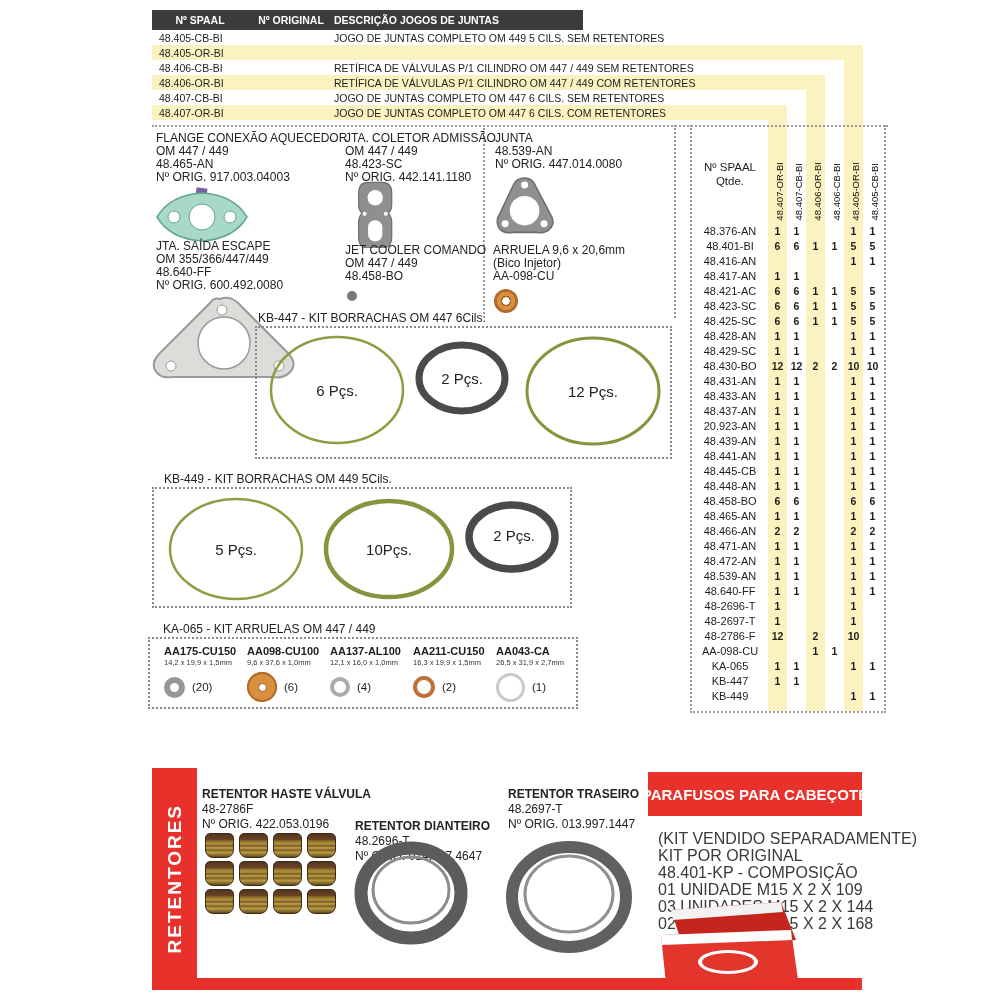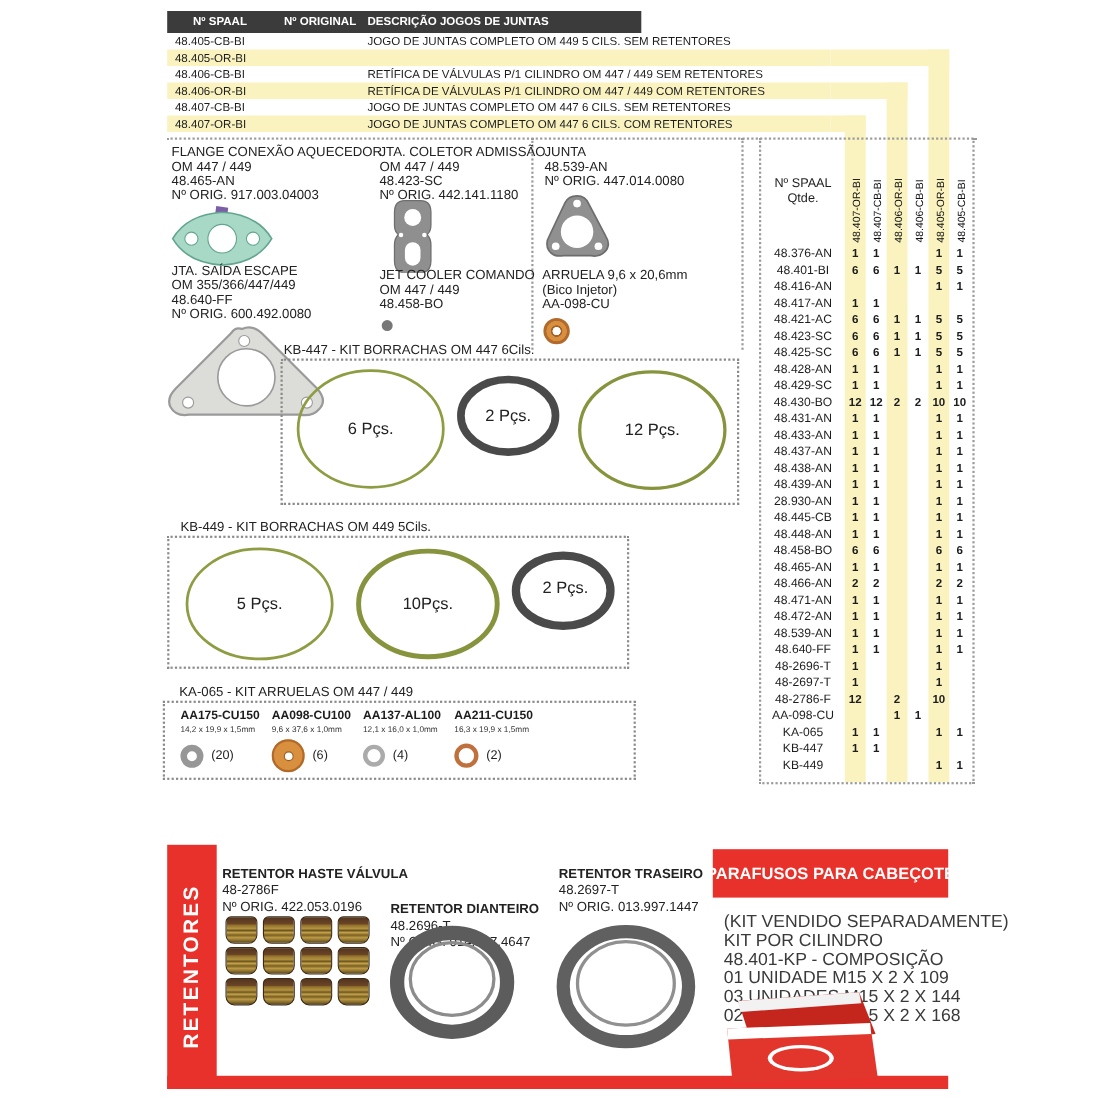--- a/index.html
+++ b/index.html
@@ -261,20 +261,28 @@
           </div>
         </div>
         <div class="ka-cell" data-name="washer-item" style="left: 263px;">
           <div class="ka-code" data-name="washer-code">AA211-CU150</div>
           <div class="ka-dims" data-name="washer-dims">16,3 x 19,9 x 1,5mm</div>
           <div class="ka-row" data-name="washer-figure-row">
             <div class="ka-washer w3" data-name="washer-image"></div>
             <div class="ka-qty" data-name="washer-qty">(2)</div>
           </div>
         </div>
+        <div class="ka-cell" data-name="washer-item" style="left: 346px;">
+          <div class="ka-code" data-name="washer-code">AA043-CA</div>
+          <div class="ka-dims" data-name="washer-dims">26,5 x 31,9 x 2,7mm</div>
+          <div class="ka-row" data-name="washer-figure-row">
+            <div class="ka-washer w4" data-name="washer-image"></div>
+            <div class="ka-qty" data-name="washer-qty">(1)</div>
+          </div>
+        </div>
       </div>
   </div>
 
   <div id="qtytab" data-name="quantity-table">
     <div class="qty-corner" data-name="qty-corner-label">
       <div data-name="qty-corner-line1">Nº SPAAL</div>
       <div data-name="qty-corner-line2">Qtde.</div>
     </div>
     <div data-name="qty-col-headers">
         <div class="qty-colhead" data-name="qty-column-header" style="left: 78px;">
@@ -408,39 +416,39 @@
         <div class="qty-row" data-name="qty-table-row">
           <div class="qty-label" data-name="qty-row-label">48.437-AN</div>
           <div class="qty-cell" data-name="qty-value">1</div>
           <div class="qty-cell" data-name="qty-value">1</div>
           <div class="qty-cell" data-name="qty-value"></div>
           <div class="qty-cell" data-name="qty-value"></div>
           <div class="qty-cell" data-name="qty-value">1</div>
           <div class="qty-cell" data-name="qty-value">1</div>
         </div>
         <div class="qty-row" data-name="qty-table-row">
-          <div class="qty-label" data-name="qty-row-label">48.438-AN</div>
+          <div class="qty-label" data-name="qty-row-label">20.923-AN</div>
           <div class="qty-cell" data-name="qty-value">1</div>
           <div class="qty-cell" data-name="qty-value">1</div>
           <div class="qty-cell" data-name="qty-value"></div>
           <div class="qty-cell" data-name="qty-value"></div>
           <div class="qty-cell" data-name="qty-value">1</div>
           <div class="qty-cell" data-name="qty-value">1</div>
         </div>
         <div class="qty-row" data-name="qty-table-row">
           <div class="qty-label" data-name="qty-row-label">48.439-AN</div>
           <div class="qty-cell" data-name="qty-value">1</div>
           <div class="qty-cell" data-name="qty-value">1</div>
           <div class="qty-cell" data-name="qty-value"></div>
           <div class="qty-cell" data-name="qty-value"></div>
           <div class="qty-cell" data-name="qty-value">1</div>
           <div class="qty-cell" data-name="qty-value">1</div>
         </div>
         <div class="qty-row" data-name="qty-table-row">
-          <div class="qty-label" data-name="qty-row-label">28.930-AN</div>
+          <div class="qty-label" data-name="qty-row-label">48.441-AN</div>
           <div class="qty-cell" data-name="qty-value">1</div>
           <div class="qty-cell" data-name="qty-value">1</div>
           <div class="qty-cell" data-name="qty-value"></div>
           <div class="qty-cell" data-name="qty-value"></div>
           <div class="qty-cell" data-name="qty-value">1</div>
           <div class="qty-cell" data-name="qty-value">1</div>
         </div>
         <div class="qty-row" data-name="qty-table-row">
           <div class="qty-label" data-name="qty-row-label">48.445-CB</div>
           <div class="qty-cell" data-name="qty-value">1</div>
@@ -630,21 +638,21 @@
   </div>
   <svg class="pimg" style="left:502px;top:838px;" width="135" height="118" viewBox="0 0 135 118" data-name="retentor-traseiro-image">
     <ellipse cx="67" cy="59" rx="57" ry="50" fill="none" stroke="#606060" stroke-width="12"></ellipse>
     <ellipse cx="67" cy="56" rx="44" ry="38" fill="none" stroke="#909090" stroke-width="3"></ellipse>
   </svg>
 
   <div id="pf" data-name="parafusos-panel">
     <div class="pf-head" data-name="parafusos-header">PARAFUSOS PARA CABEÇOTE</div>
     <div id="pf-lines" data-name="parafusos-lines">
         <div class="pf-line" data-name="parafusos-text-line">(KIT VENDIDO SEPARADAMENTE)</div>
-        <div class="pf-line" data-name="parafusos-text-line">KIT POR CILINDRO</div>
+        <div class="pf-line" data-name="parafusos-text-line">KIT POR ORIGINAL</div>
         <div class="pf-line" data-name="parafusos-text-line">48.401-KP - COMPOSIÇÃO</div>
         <div class="pf-line" data-name="parafusos-text-line">01 UNIDADE M15 X 2 X 109</div>
         <div class="pf-line" data-name="parafusos-text-line">03 UNIDADES M15 X 2 X 144</div>
         <div class="pf-line" data-name="parafusos-text-line">02 UNIDADES M15 X 2 X 168</div>
       </div>
     <svg style="position:absolute;left:8px;top:126px;" width="150" height="86" viewBox="0 0 150 86" data-name="parafusos-boxes-image">
       <polygon points="15,12 125,4 140,42 28,52" fill="#c4261e"></polygon>
       <polygon points="15,12 125,4 127,14 17,22" fill="#f2f2f2"></polygon>
       <polygon points="5,37 135,32 142,82 10,86" fill="#e2362c"></polygon>
       <polygon points="5,37 135,32 136,42 6,47" fill="#ffffff"></polygon>

